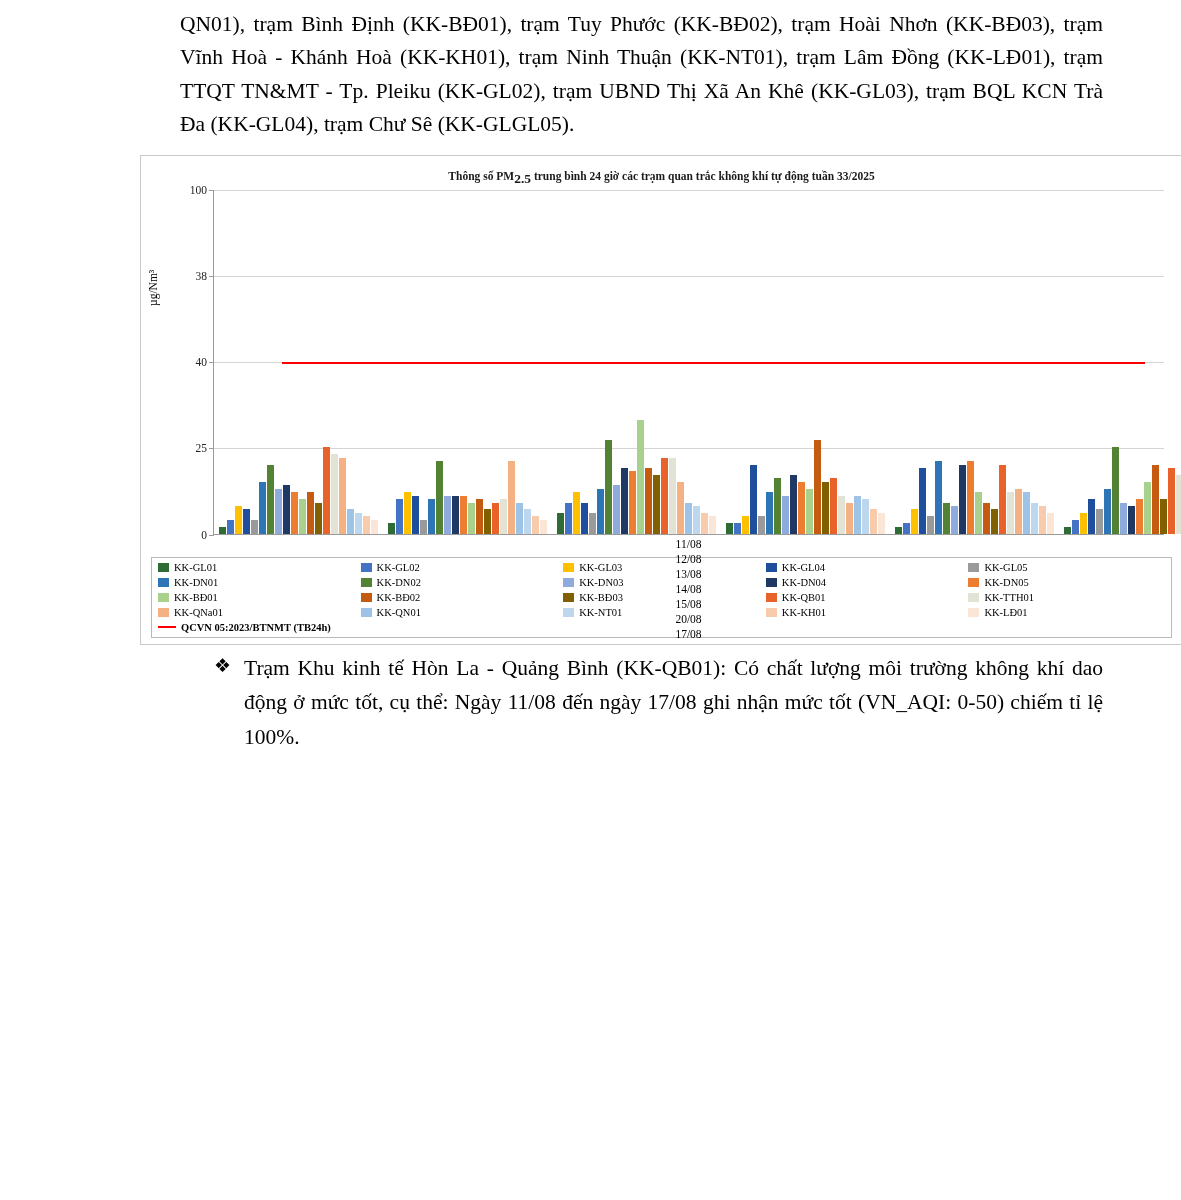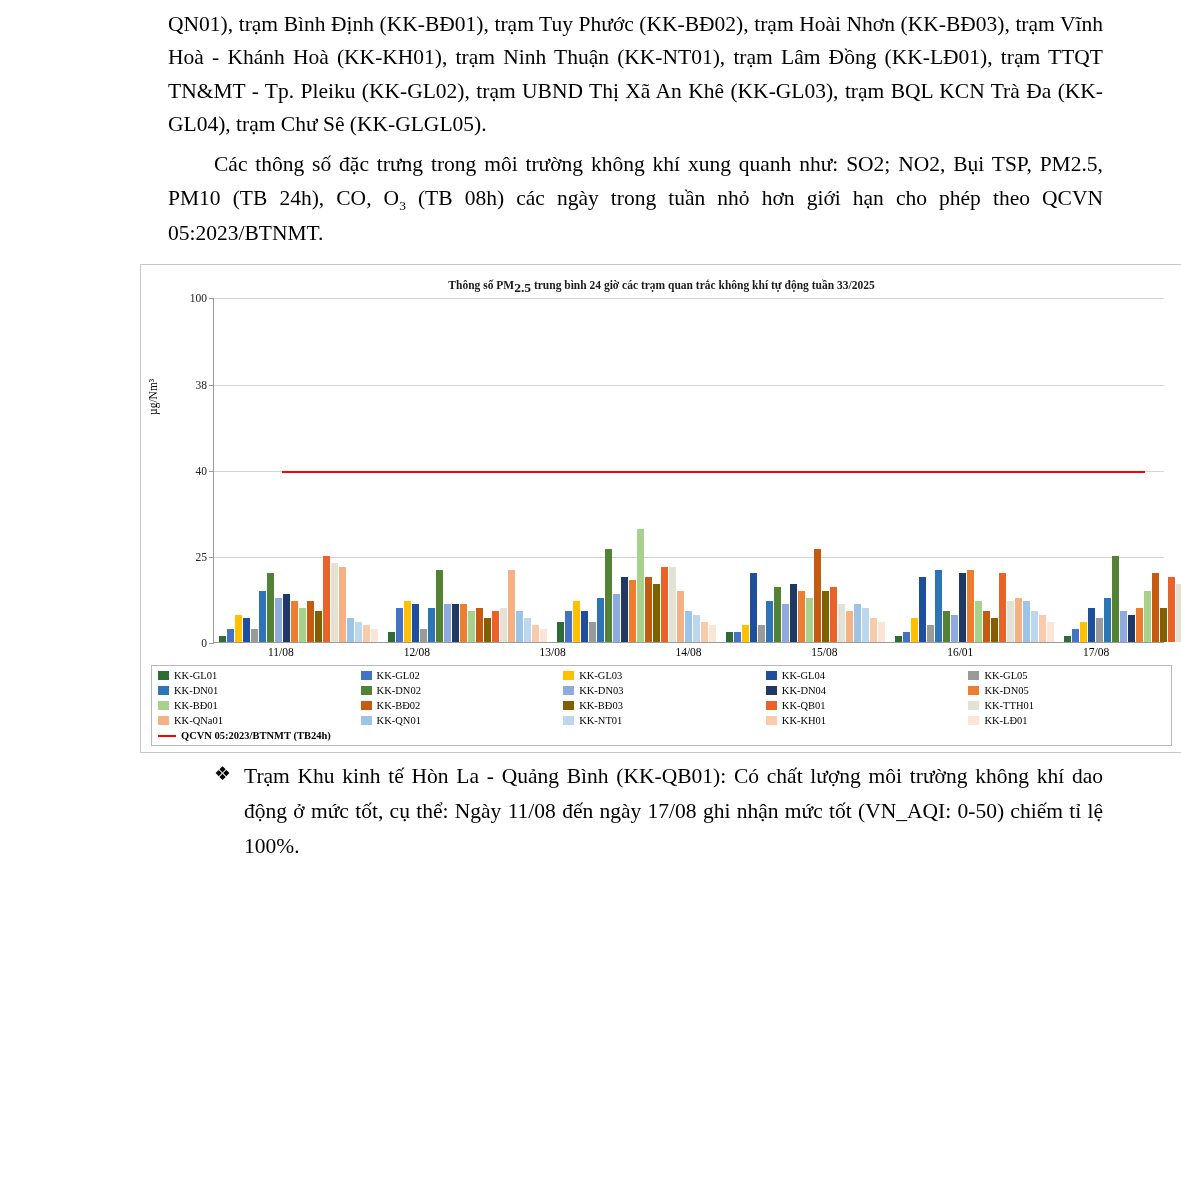--- a/index.html
+++ b/index.html
@@ -19,21 +19,21 @@
     padding: 0;
     box-sizing: border-box;
   }
   .content {
     padding: 8px 78px 0 168px;
   }
   p.body-text {
     font-size: 21.5px;
     line-height: 1.55;
     text-align: justify;
-    margin: 0 0 7px 0;
+    margin: 0 0 7px 12px;
   }
   p.indent {
     text-indent: 46px;
   }
   .heading {
     font-size: 21.5px;
     font-weight: bold;
     margin: 10px 0 6px 0;
     padding-left: 46px;
   }
@@ -123,20 +123,21 @@
   .bar {
     width: 7px;
     flex: 0 0 7px;
   }
   .xaxis {
     position: relative;
     margin-left: 62px;
     margin-right: 8px;
     height: 20px;
     display: flex;
+    flex-direction: column;
   }
   .xtickcell {
     flex: 1 1 0;
     text-align: center;
     font-size: 11.5px;
     font-family: "Liberation Serif", serif;
     padding-top: 3px;
   }
   .legend {
     margin-top: 2px;
@@ -194,21 +195,20 @@
 </head>
 <body>
 
 <div class="page">
   <div class="content">
 
     <p class="body-text">QN01), trạm Bình Định (KK-BĐ01), trạm Tuy Phước (KK-BĐ02), trạm Hoài Nhơn (KK-BĐ03), trạm Vĩnh Hoà - Khánh Hoà (KK-KH01), trạm Ninh Thuận (KK-NT01), trạm Lâm Đồng (KK-LĐ01), trạm TTQT TN&amp;MT - Tp. Pleiku (KK-GL02), trạm UBND Thị Xã An Khê (KK-GL03), trạm BQL KCN Trà Đa (KK-GL04), trạm Chư Sê (KK-GLGL05).</p>
 
 
 
-    <p class="body-text indent"><span>Các thông số đặc trưng trong môi trường không khí xung quanh như: SO2; NO2, Bụi TSP, PM2.5, PM10 (TB 24h), CO, O</span><span class="sub3">3</span><span> (TB 08h) các ngày trong tuần nhỏ hơn giới hạn cho phép theo QCVN 05:2023/BTNMT.</span></p>
 
     <div class="chart-box">
 
       <div class="chart-title">
         <span>Thông số PM</span><span class="sub3">2.5</span><span> trung bình 24 giờ các trạm quan trắc không khí tự động tuần 33/2025</span>
       </div>
 
       <div class="ylabel"><span>µg/Nm³</span></div>
 
       <div class="plot-wrap" id="plot">
@@ -359,21 +359,21 @@
             </div>
           </div>
       </div>
 
       <div class="xaxis" id="xaxis">
           <div class="xtickcell">11/08</div>
           <div class="xtickcell">12/08</div>
           <div class="xtickcell">13/08</div>
           <div class="xtickcell">14/08</div>
           <div class="xtickcell">15/08</div>
-          <div class="xtickcell">16/01</div>
+          <div class="xtickcell">20/08</div>
           <div class="xtickcell">17/08</div>
         </div>
 
       <div class="legend" id="legend">
           <div class="legend-item">
             <span class="legend-swatch" style="background: rgb(46, 107, 53);"></span>
             <span>KK-GL01</span>
           </div>
           <div class="legend-item">
             <span class="legend-swatch" style="background: rgb(68, 114, 196);"></span>

